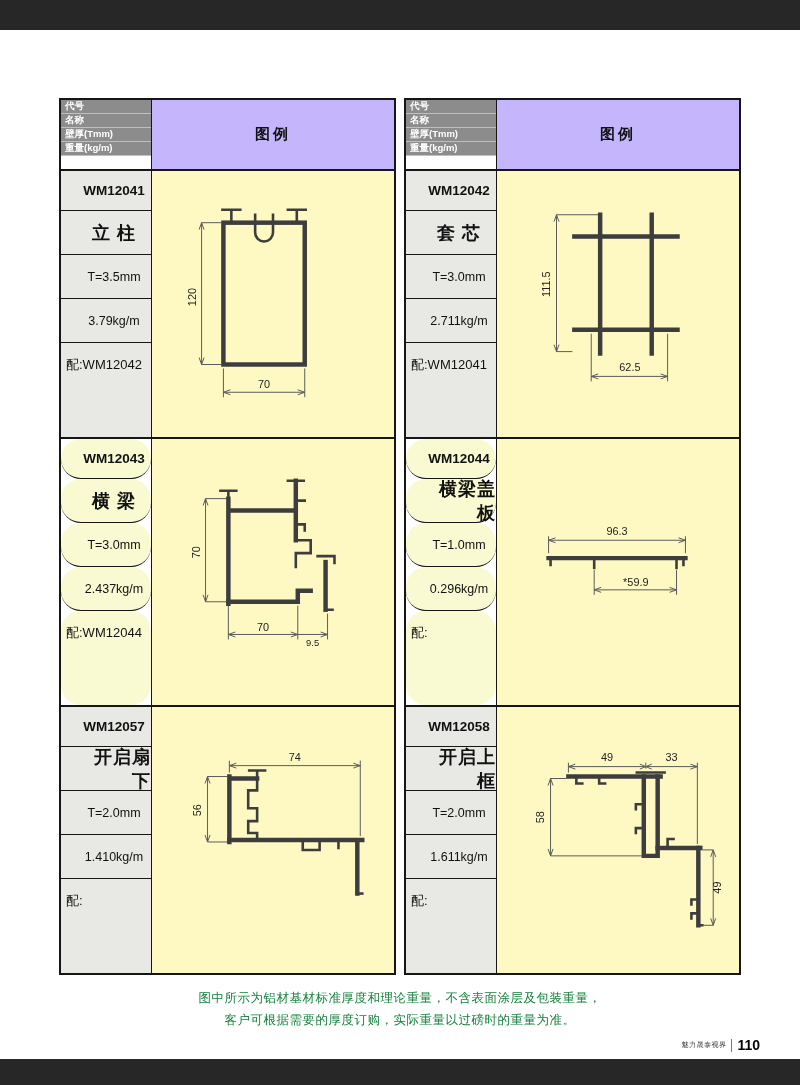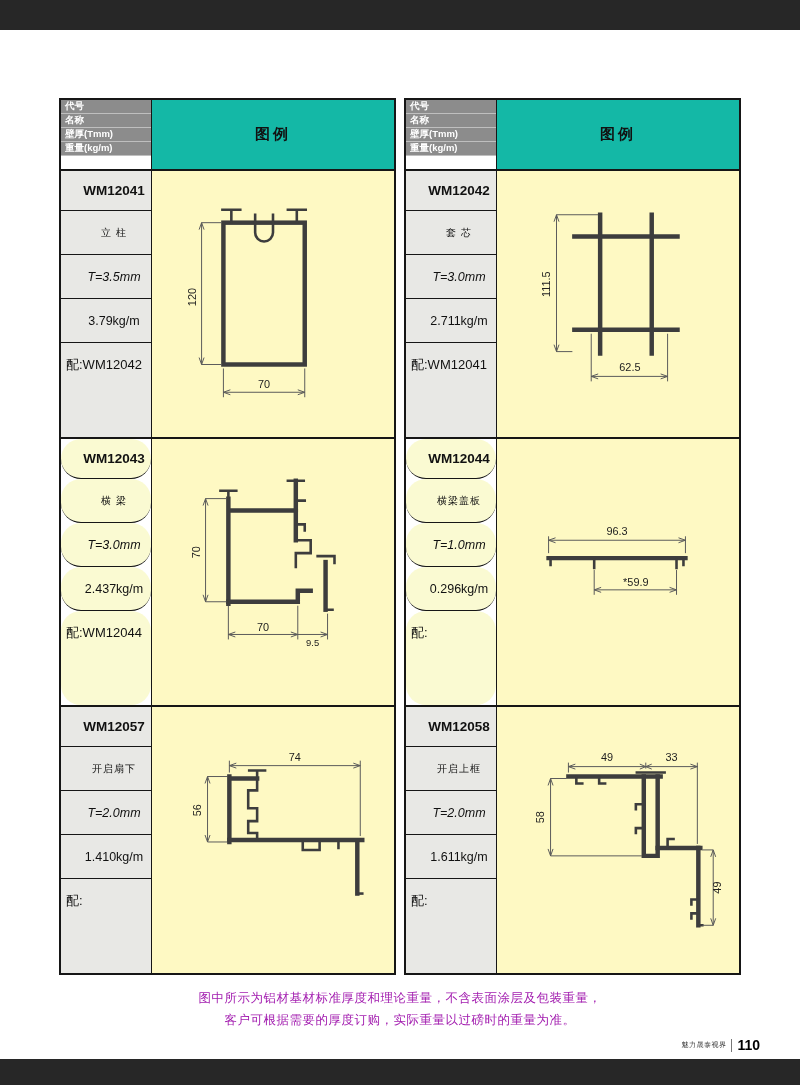--- a/index.html
+++ b/index.html
@@ -20,49 +20,49 @@
   .group-right { left:404px; }
 
   .header-row { display:flex; height:71px; flex:none; border-bottom:2px solid #161616; }
   .header-labels { width:91px; flex:none; border-right:1px solid #161616; display:flex; flex-direction:column; }
   .header-label {
     flex:1; background:#8c8c8c; color:#ffffff; font-size:9.5px; font-weight:bold;
     display:flex; align-items:center; padding-left:4px; border-bottom:1px solid #bfbfbf;
   }
   .header-label:last-child { border-bottom:none;margin-top:48px; }
   .legend-cell {
-    flex:1; background:#14b8a6; display:flex; align-items:center; justify-content:center;
+    flex:1; background:#c4b5fd; display:flex; align-items:center; justify-content:center;
     font-size:15px; font-weight:bold; letter-spacing:3px;
   }
 
   .block { display:flex; flex:1; border-bottom:2px solid #161616; min-height:0; }
   .block:last-child { border-bottom:none; }
   .block-labels { width:91px; flex:none; border-right:1px solid #161616; display:flex; flex-direction:column; }
   .lbl {
     border-bottom:1px solid #161616; background:#e8e8e5;
     display:flex; align-items:center; justify-content:center; text-align:right;padding-left:16px;
   }
   .block.yellow .lbl { background:#fafad2;border-radius:20px; }
   .lbl-code  { height:40px; font-weight:bold; font-size:13.5px; }
-  .lbl-name  { height:44px; font-size:10px; font-weight:normal; letter-spacing:1px; }
-  .lbl-thick { height:44px; font-size:12.5px;font-style:italic; }
+  .lbl-name  { height:44px; font-size:18px; font-weight:bold; letter-spacing:1px; }
+  .lbl-thick { height:44px; font-size:12.5px; }
   .lbl-weight{ height:44px; font-size:12.5px; }
   .lbl-match { flex:1; border-bottom:none; justify-content:flex-start; align-items:flex-start; padding:13px 2px 0 5px; font-size:13px; text-align:left; }
   .diagram { flex:1; background:#fef9c3; display:flex; align-items:center; justify-content:center; min-width:0; }
   .diagram svg { width:100%; height:100%; display:block; }
 
   .prof { stroke:#3d3d3d; stroke-width:4.5; fill:none; stroke-linecap:square; }
   .prof-thin { stroke:#3d3d3d; stroke-width:2.6; fill:none; stroke-linecap:square; }
   .dim { stroke:#5a5a5a; stroke-width:1; fill:none; }
   .dim-txt { font-size:11px; fill:#222; font-family:"Liberation Sans","DejaVu Sans",sans-serif; }
   .dim-txt-sm { font-size:9.5px; fill:#222; font-family:"Liberation Sans","DejaVu Sans",sans-serif; }
 
   .note {
     position:absolute; left:0; top:988px; width:800px; text-align:center;
-    font-size:12.5px; line-height:1.75; color:#a21caf; letter-spacing:0.5px;
+    font-size:12.5px; line-height:1.75; color:#15803d; letter-spacing:0.5px;
   }
   .footer-line {
     position:absolute; top:1037px; right:40px; display:flex; align-items:center; gap:5px;
   }
   .footer-brand { font-size:7px; color:#333; letter-spacing:0.5px; }
   .footer-sep { width:1px; height:13px; background:#777; }
   .footer-page { font-size:14px; font-weight:bold; color:#000000; }
 </style>
 </head>
 <body>

